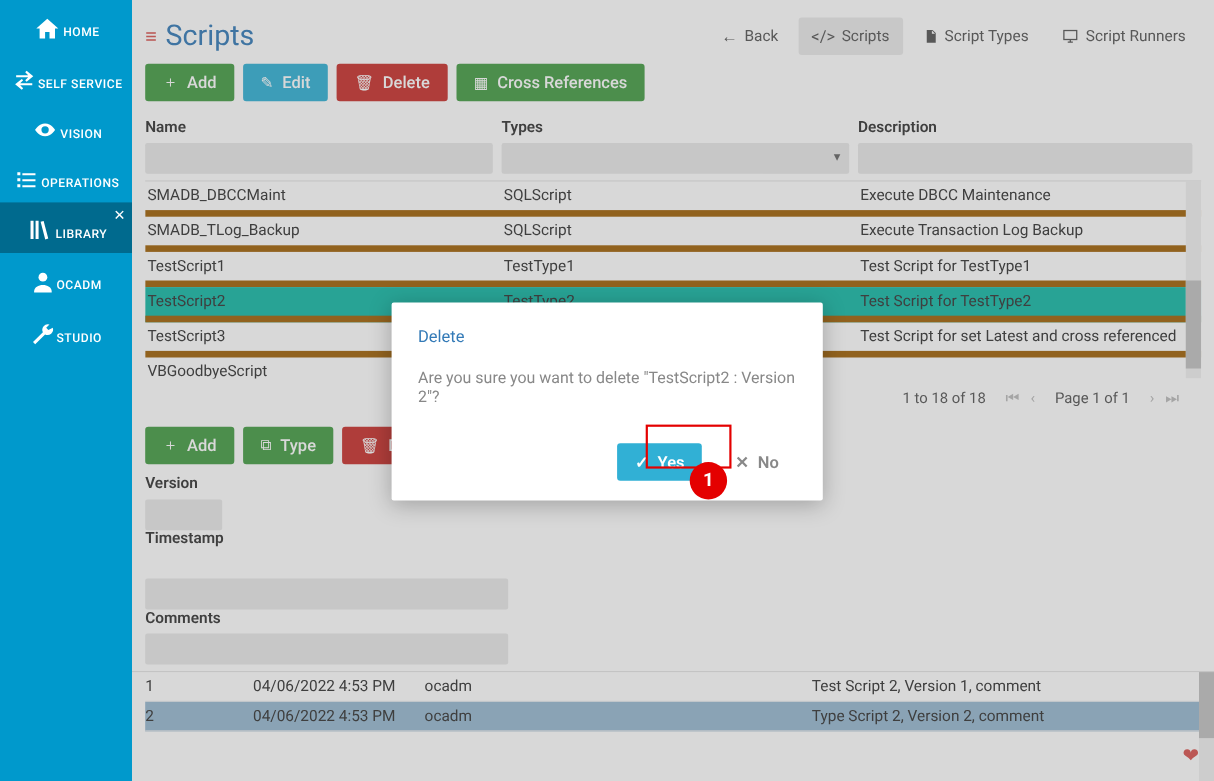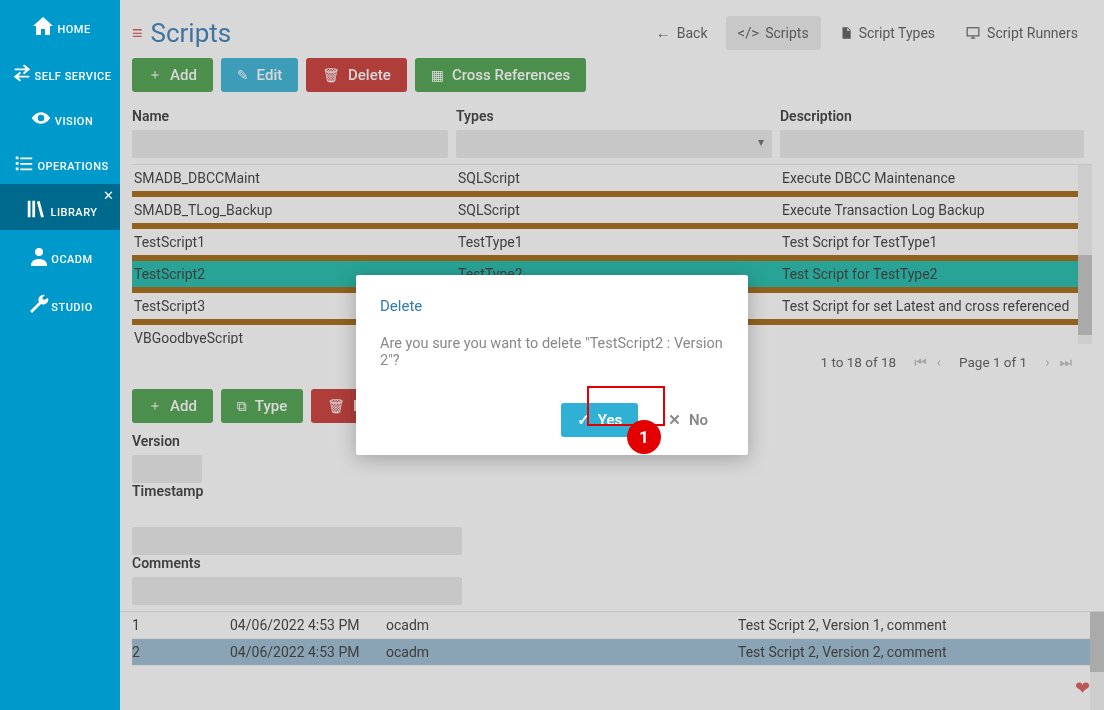--- a/index.html
+++ b/index.html
@@ -349,21 +349,21 @@
     <div class="grid2-row">
       <div class="cell g2-version">1</div>
       <div class="cell g2-ts">04/06/2022 4:53 PM</div>
       <div class="cell g2-author">ocadm</div>
       <div class="cell g2-comments">Test Script 2, Version 1, comment</div>
     </div>
     <div class="grid2-row sel">
       <div class="cell g2-version">2</div>
       <div class="cell g2-ts">04/06/2022 4:53 PM</div>
       <div class="cell g2-author">ocadm</div>
-      <div class="cell g2-comments">Test Script 2, Version 2, comment</div>
+      <div class="cell g2-comments">Type Script 2, Version 2, comment</div>
     </div>
     <div class="scroll-stub">
       <div class="scroll-thumb" style="top:0;height:60px;"></div>
     </div>
   </div>
 
   <div class="grid-footer">
     <span>1 to 2 of 2</span>
     <span class="pager-btns">
       <span>⏮</span>

